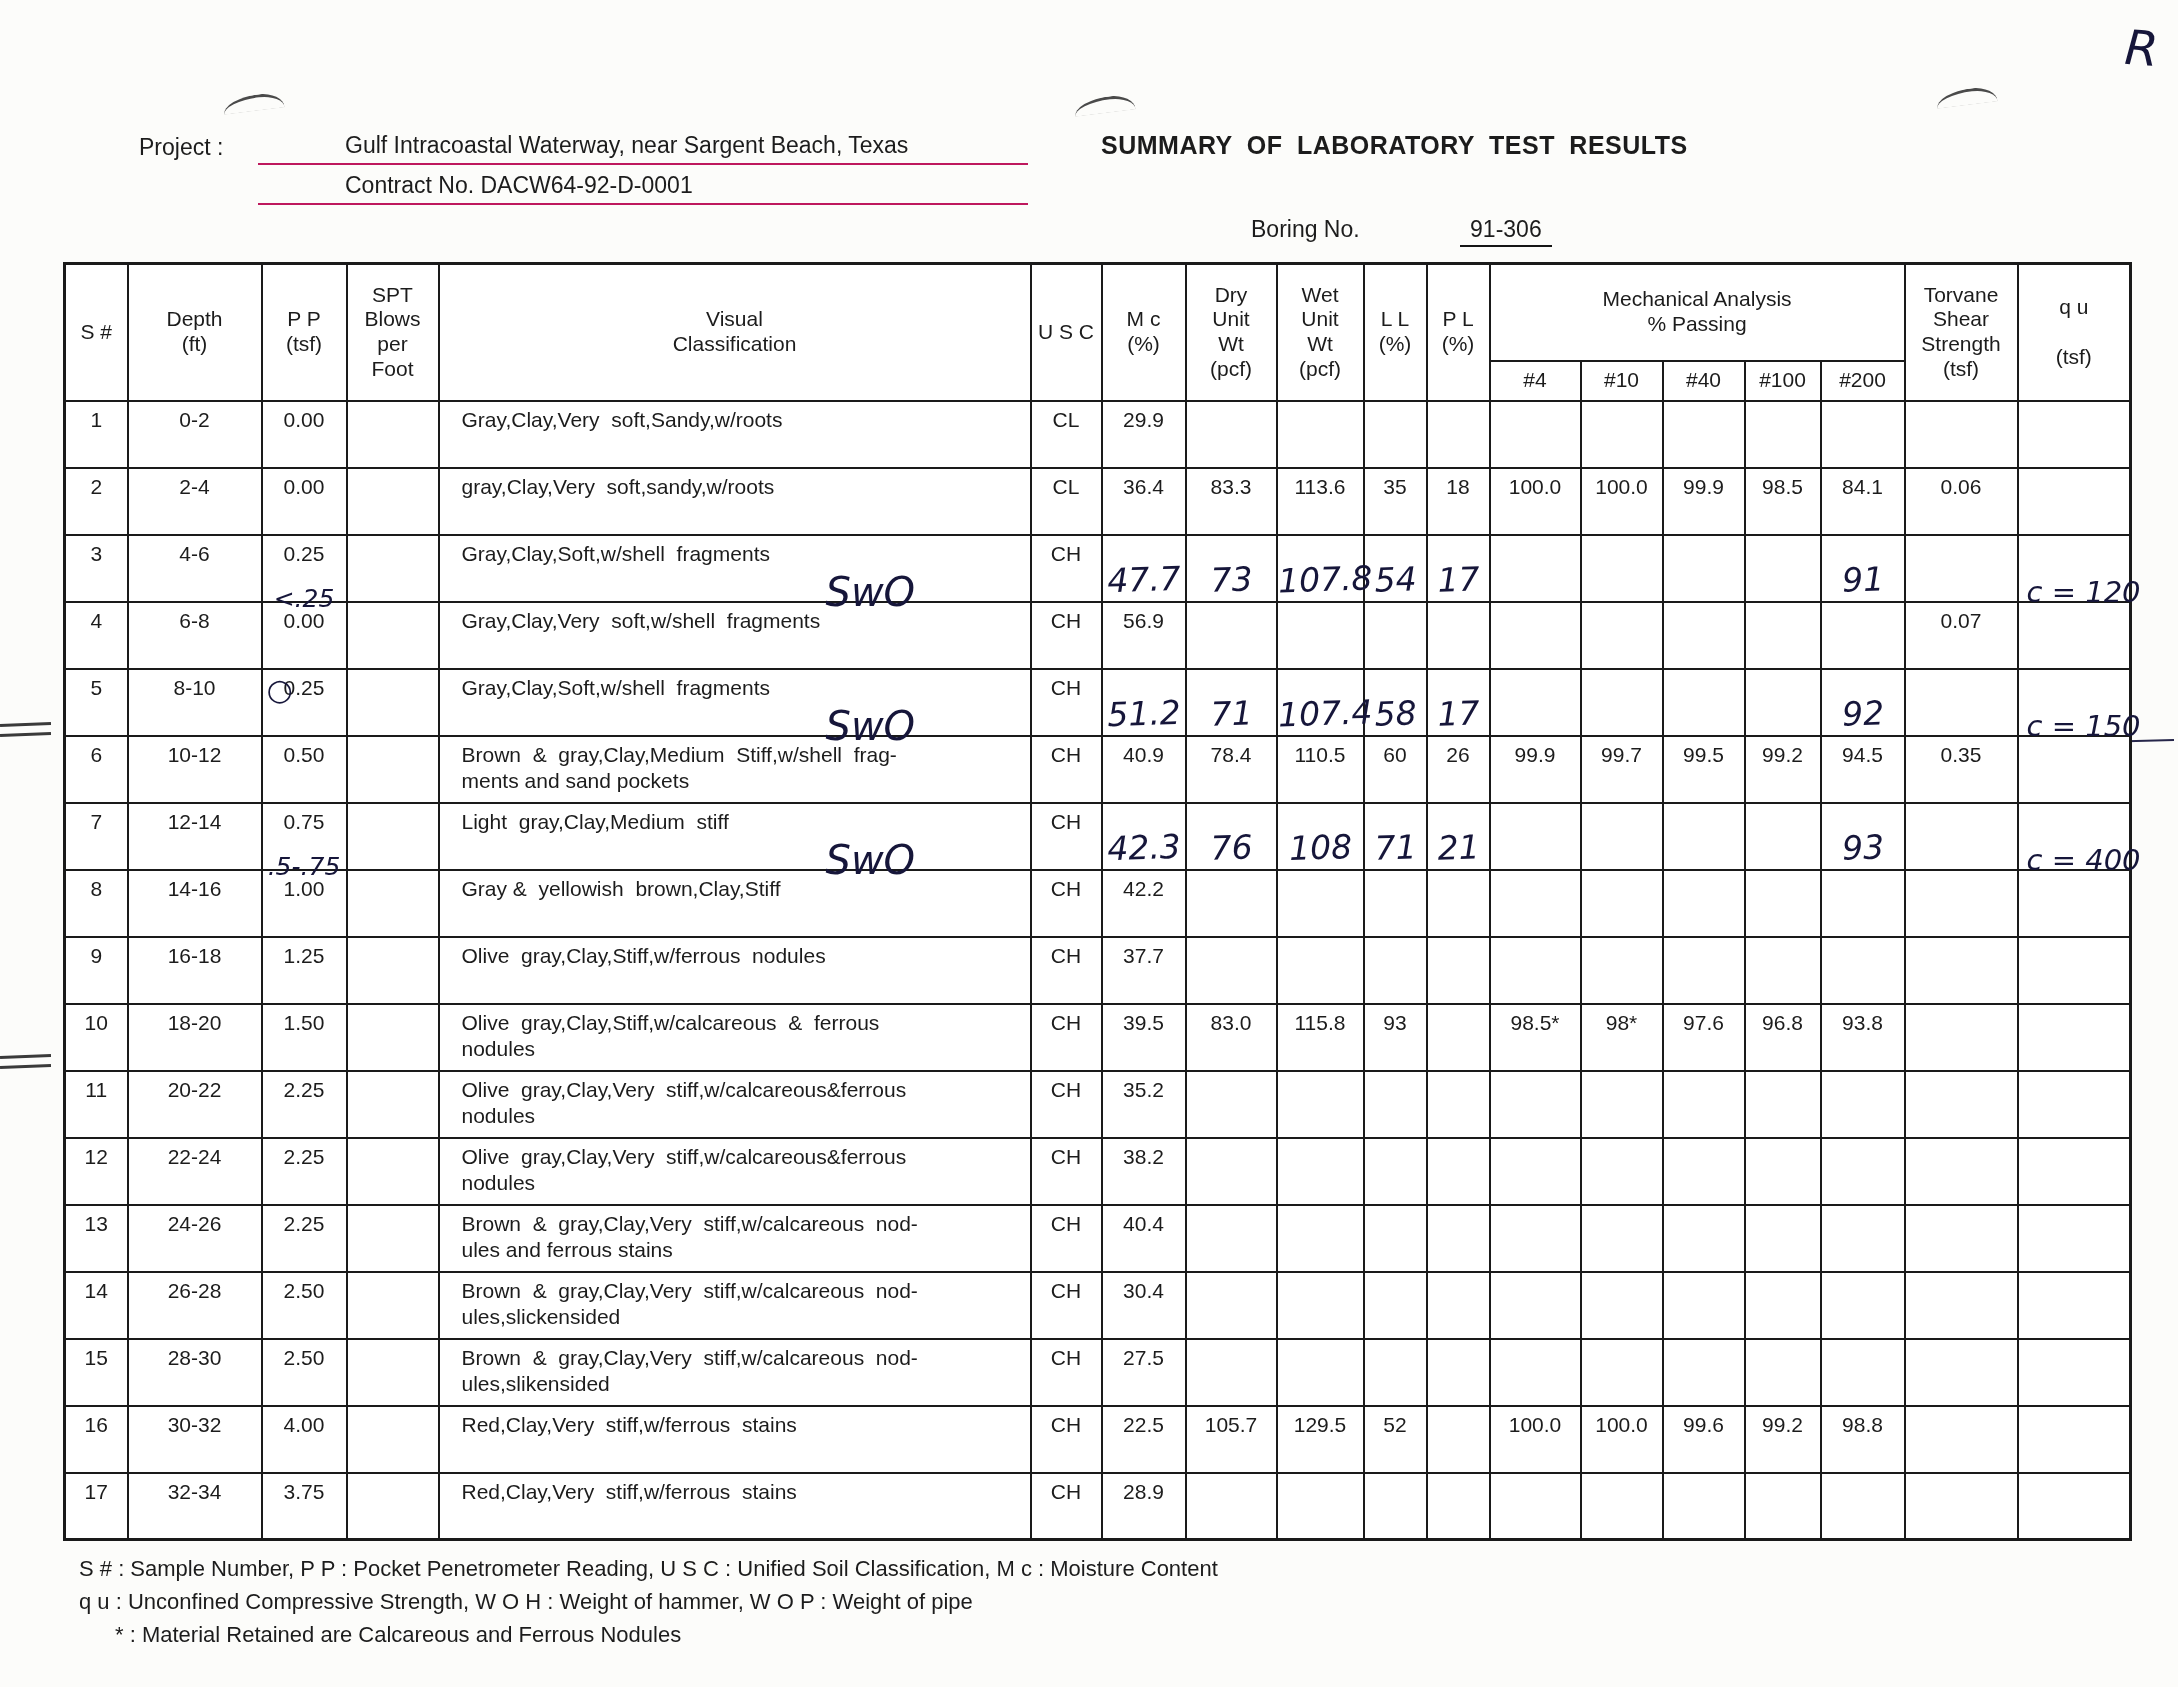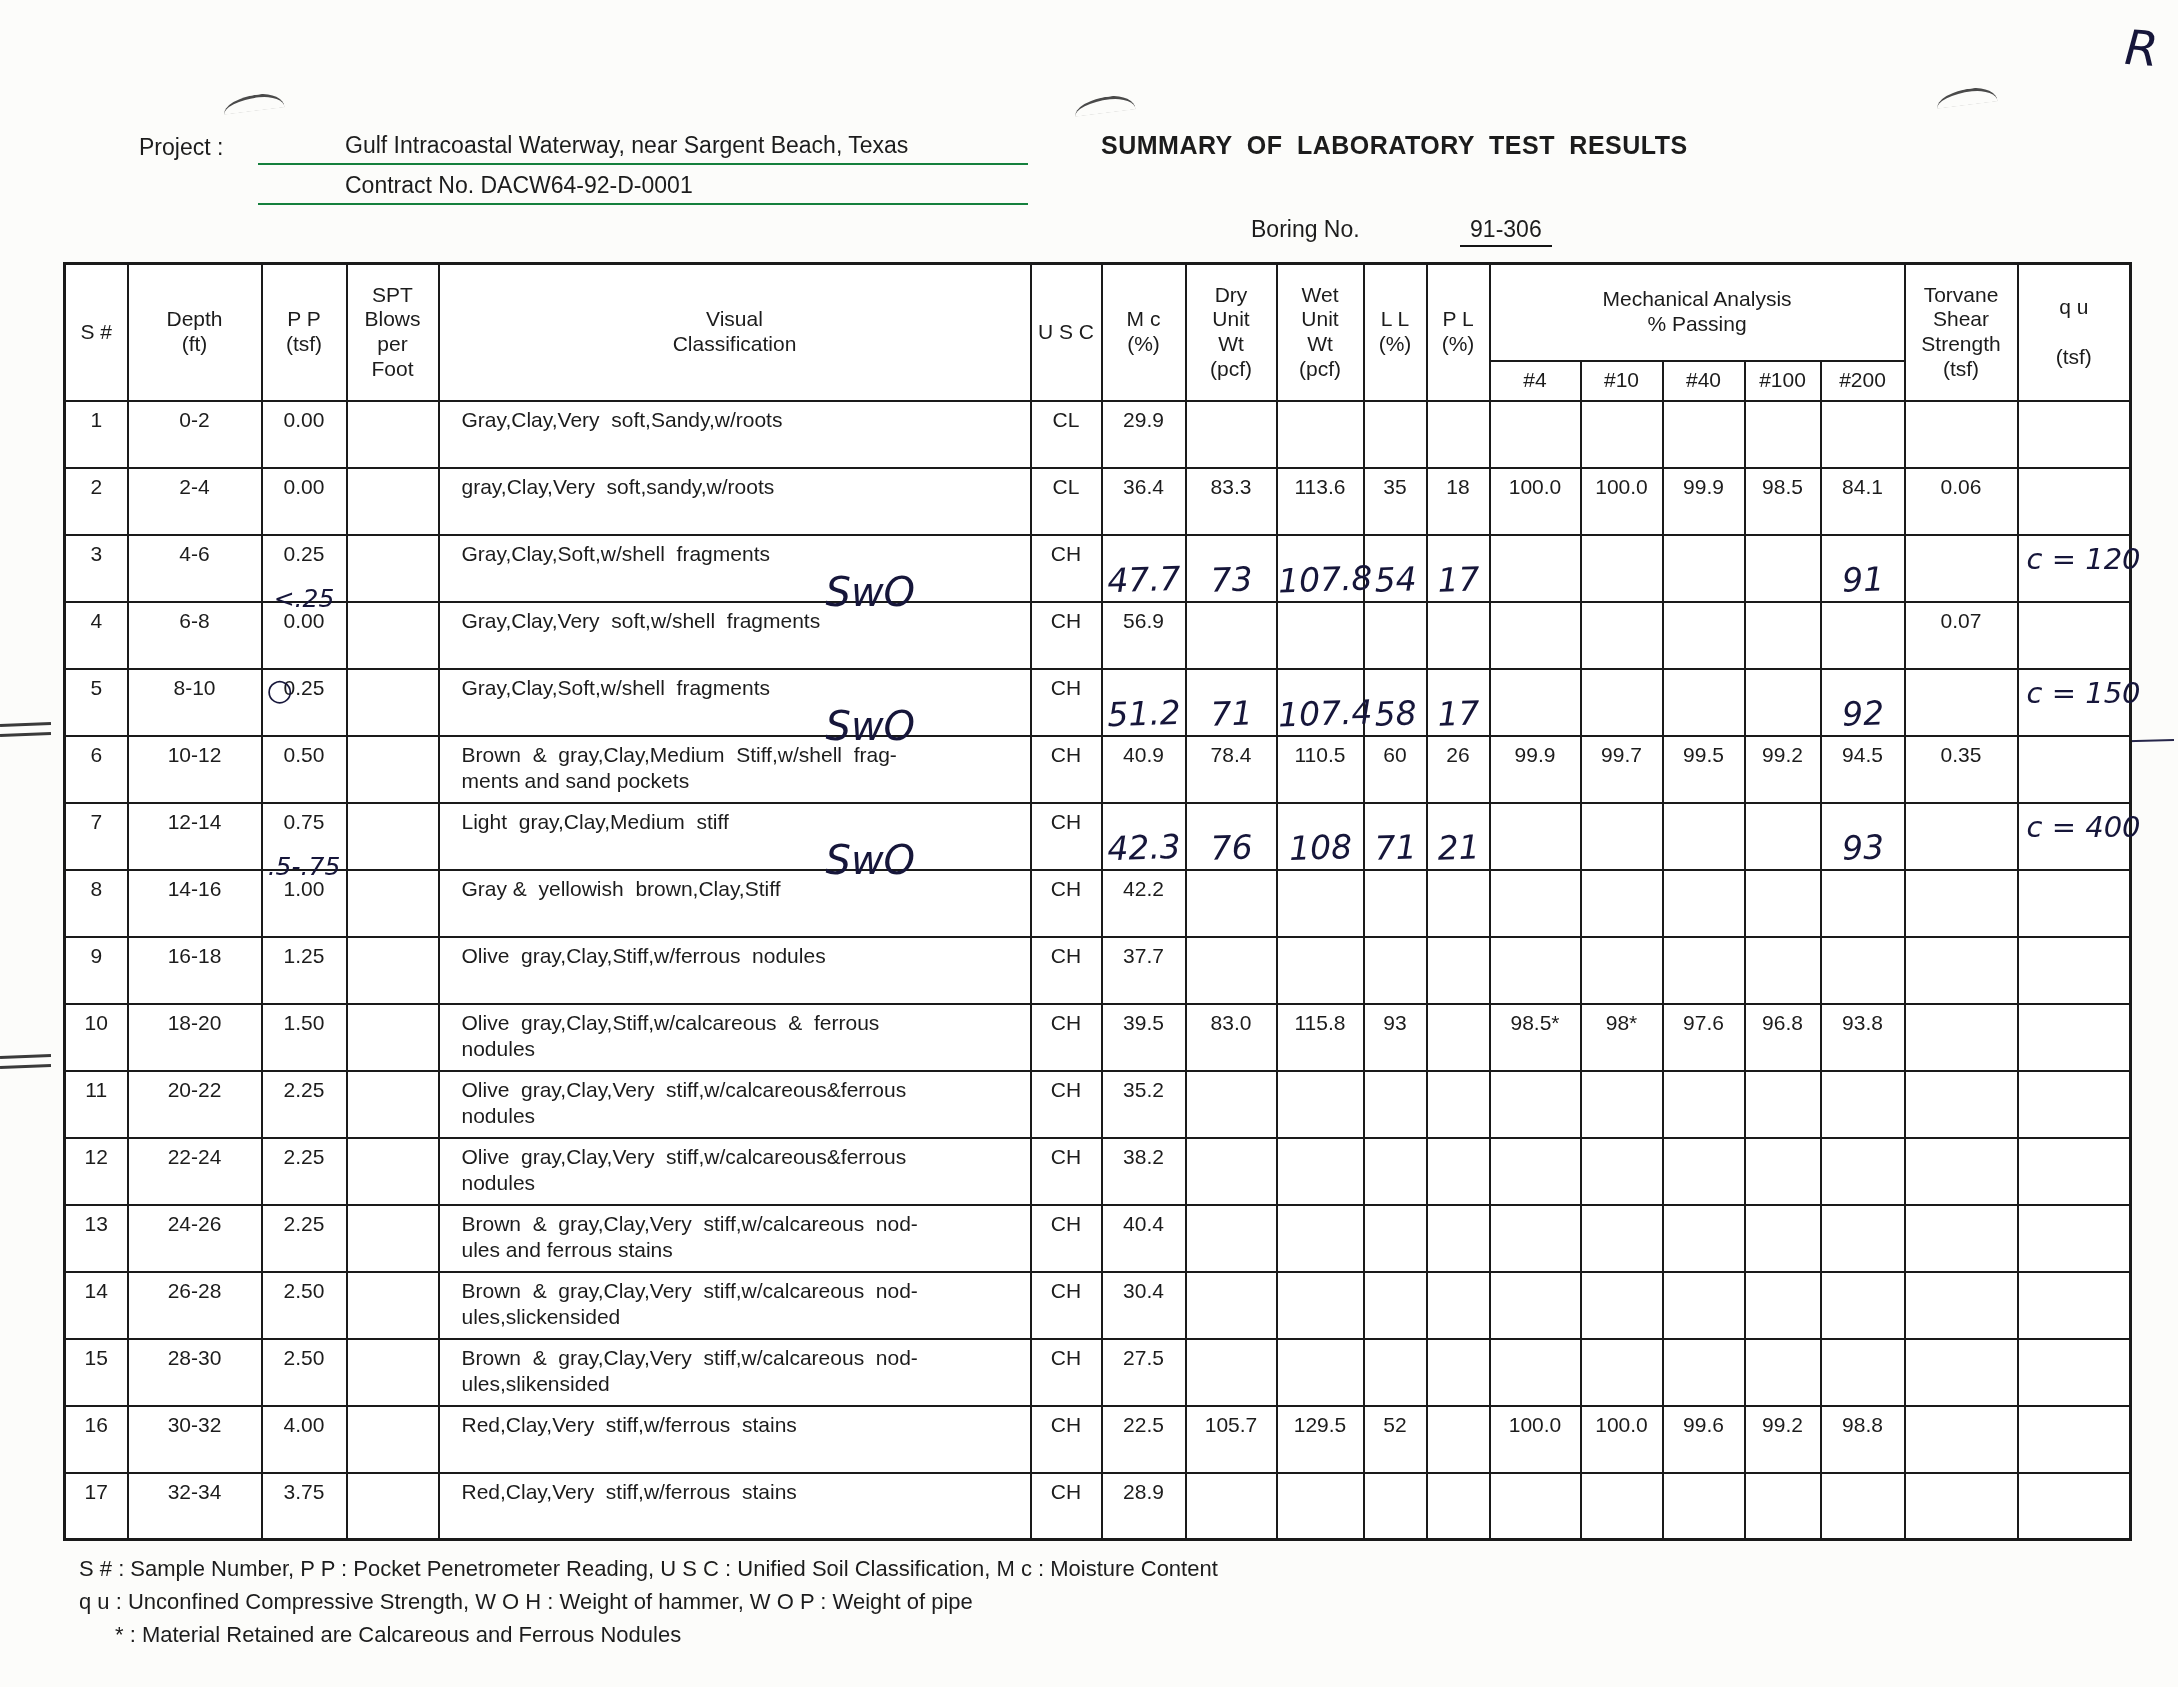--- a/index.html
+++ b/index.html
@@ -5,21 +5,21 @@
 <style>
   * { margin:0; padding:0; box-sizing:border-box; }
   html,body { background:#e9e9e6; }
   body { font-family:"Liberation Sans", sans-serif; color:#1c1c1c; }
   .page { position:relative; width:2178px; height:1687px; background:#fcfcfa; overflow:hidden; }
 
   
   .project-block { position:absolute; left:139px; top:132px; display:flex; align-items:flex-start; }
   .project-label { font-size:23px; width:119px; padding-top:2px; }
   .project-lines { width:770px; }
-  .project-line { border-bottom:2px solid #15803d; font-size:23px; padding:0 0 4px 87px; margin-bottom:7px; white-space:nowrap; }
+  .project-line { border-bottom:2px solid #be185d; font-size:23px; padding:0 0 4px 87px; margin-bottom:7px; white-space:nowrap; }
   .doc-title { position:absolute; left:1101px; top:131px; font-size:25px; font-weight:bold; letter-spacing:0.5px; word-spacing:7px; white-space:nowrap; }
   .boring-block { position:absolute; left:1251px; top:198px; font-size:23px;margin-top:18px; }
   .boring-no { display:inline-block; margin-left:94px; border-bottom:2px solid #151515; padding:0 10px 2px; font-size:23px; }
 
   
   .hw { font-family:"DejaVu Sans", sans-serif; font-style:italic; color:#16163a; }
   .corner-r { position:absolute; left:2125px; top:20px; font-size:48px; transform:rotate(4deg); }
 
   
   .squiggle { position:absolute; width:61px; height:16px; border-top:3px solid #4a4a4a; border-radius:60% 40% 0 0 / 100% 100% 0 0; transform:rotate(-7deg); }
@@ -40,21 +40,21 @@
   .pre { white-space:pre-wrap; }
   .typed { font-size:21px; line-height:1.25; padding:5px 3px 0; }
   .c-s .typed, .c-depth .typed, .c-pp .typed, .c-spt .typed, .c-usc .typed, .c-num .typed { text-align:center; }
   .c-cls .typed { text-align:left; padding-left:22px; white-space:pre-wrap; }
   td.rel { position:relative; }
 
   .hw-val  { position:absolute; left:0; right:0; top:24px; text-align:center; font-size:33px; transform:rotate(-2deg); z-index:3; }
   .pp-hw   { position:absolute; left:0; right:0; bottom:-12px; text-align:center; font-size:25px; z-index:3; }
   .pp-mark { position:absolute; left:4px; top:2px; font-size:30px; z-index:3; }
   .cls-hw  { position:absolute; left:386px; bottom:-14px; font-size:40px; z-index:3; }
-  .qu-hw   { position:absolute; left:8px; top:6px; font-size:29px; white-space:nowrap; z-index:3; }
+  .qu-hw   { position:absolute; left:8px; top:39px; font-size:29px; white-space:nowrap; z-index:3; }
 
   
   .footnotes { position:absolute; left:79px; top:1552px; font-size:22px; line-height:1.5; }
   .fn3 { margin-left:36px; }
 </style>
 </head>
 <body>
 
 <div class="page">
 

